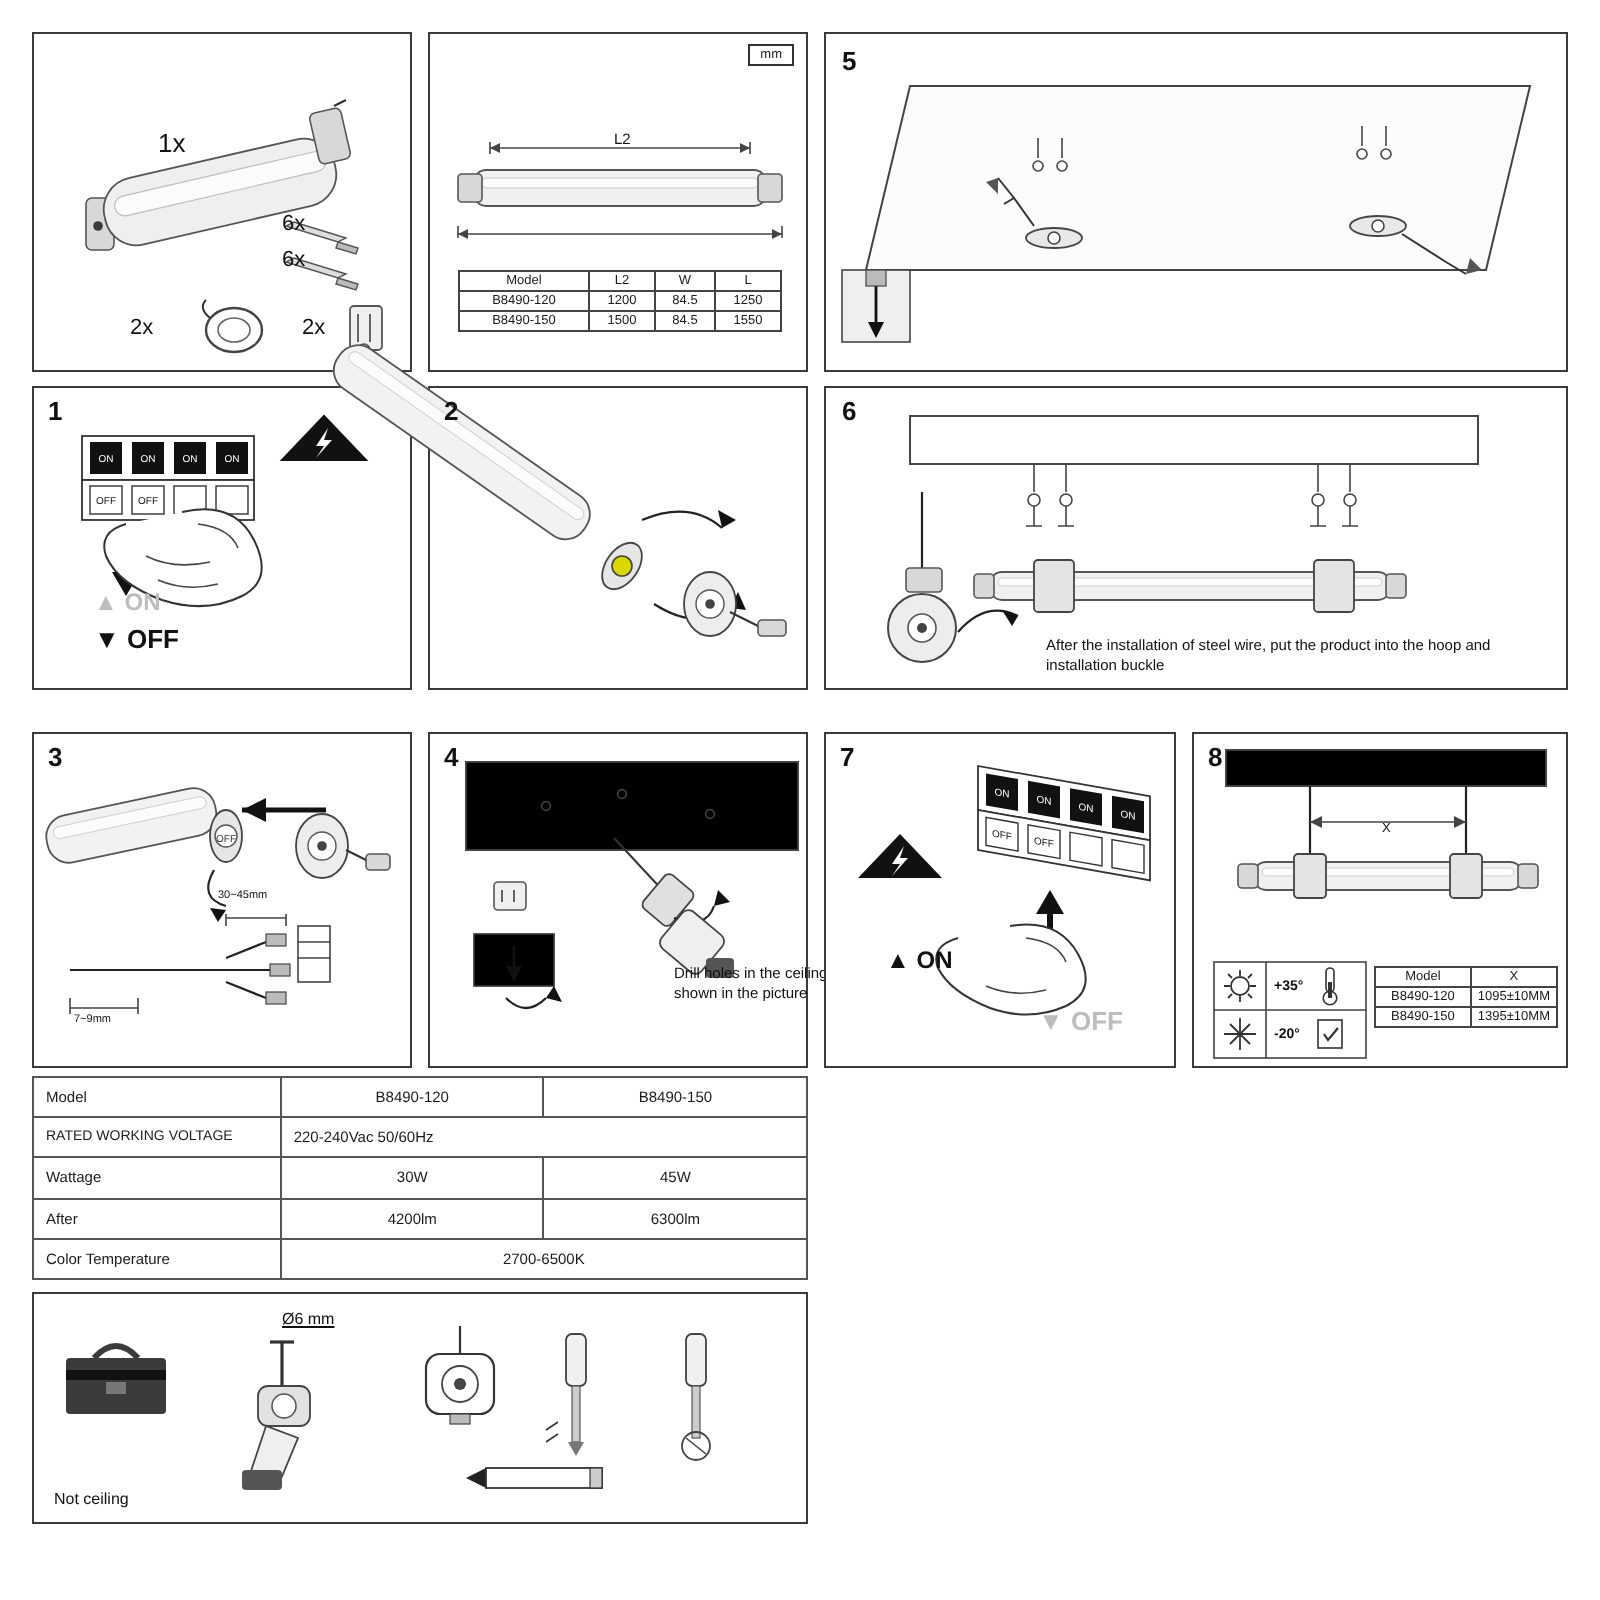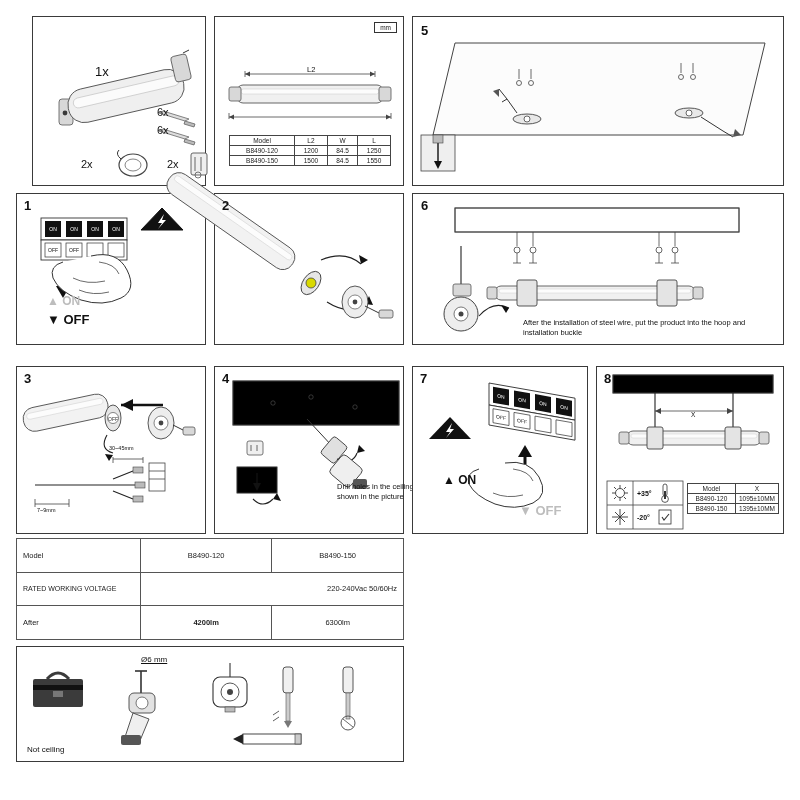--- a/index.html
+++ b/index.html
@@ -23,21 +23,21 @@
   .thin{stroke:#333;fill:none;stroke-width:1;}
   .thin2{stroke:#444;fill:none;stroke-width:0.8;}
   .grey{fill:#d8d8d8;stroke:#555;stroke-width:0.8;}
   .dk{fill:#3a3a3a;}
   .wire{stroke:#222;fill:none;stroke-width:1.1;}
   .mm-box{position:absolute;border:1px solid #333;font-size:6.5px;padding:1px 5px;background:#fff;}
 </style>
 </head>
 <body>
 
-<div class="panel" style="left:32px;top:16px;width:174px;height:170px;">
+<div class="panel" style="left:16px;top:16px;width:190px;height:170px;">
   <svg width="190" height="170">
     <g>
       <rect x="26" y="82" width="14" height="26" rx="3" class="grey"></rect>
       <rect x="34" y="62" width="118" height="34" rx="16" fill="#efefef" stroke="#555" stroke-width="0.9" transform="rotate(-13 93 79)"></rect>
       <rect x="40" y="70" width="108" height="10" rx="5" fill="#fbfbfb" stroke="#bdbdbd" stroke-width="0.6" transform="rotate(-13 93 79)"></rect>
       <rect x="140" y="38" width="16" height="26" rx="3" class="grey" transform="rotate(-13 148 51)"></rect>
       <circle cx="32" cy="96" r="2.4" class="dk"></circle>
       <path d="M150 36 l6 -3" class="thin"></path>
     </g>
     <g>
@@ -435,26 +435,35 @@
 <div class="panel" style="left:16px;top:538px;width:388px;height:102px;border:none;">
   <table class="spec">
     <tbody>
         <tr>
       <td style="width:32%;">Model</td>
       <td style="width:34%;text-align:center;">B8490-120</td>
       <td style="text-align:center;">B8490-150</td>
     </tr>
     <tr>
       <td style="font-size:7px;">RATED WORKING VOLTAGE</td>
-      <td colspan="2" style="text-align:right;">220-240Vac     50/60Hz</td>
+      <td colspan="2" style="text-align:left;">220-240Vac     50/60Hz</td>
+    </tr>
+    <tr>
+      <td>Wattage</td>
+      <td style="text-align:center;">30W</td>
+      <td style="text-align:center;">45W</td>
     </tr>
     <tr>
       <td>After</td>
-      <td style="text-align:center;font-weight:bold;">4200lm</td>
+      <td style="text-align:center;">4200lm</td>
       <td style="text-align:center;">6300lm</td>
+    </tr>
+    <tr>
+      <td>Color Temperature</td>
+      <td colspan="2" style="text-align:center;">2700-6500K</td>
     </tr>
   </tbody>
     </table>
 </div>
 
 <div class="panel" style="left:16px;top:646px;width:388px;height:116px;">
   <svg width="388" height="116">
 
     <g transform="translate(16,18)">
       <rect x="0" y="14" width="50" height="28" rx="2" fill="#3b3b3b"></rect>

